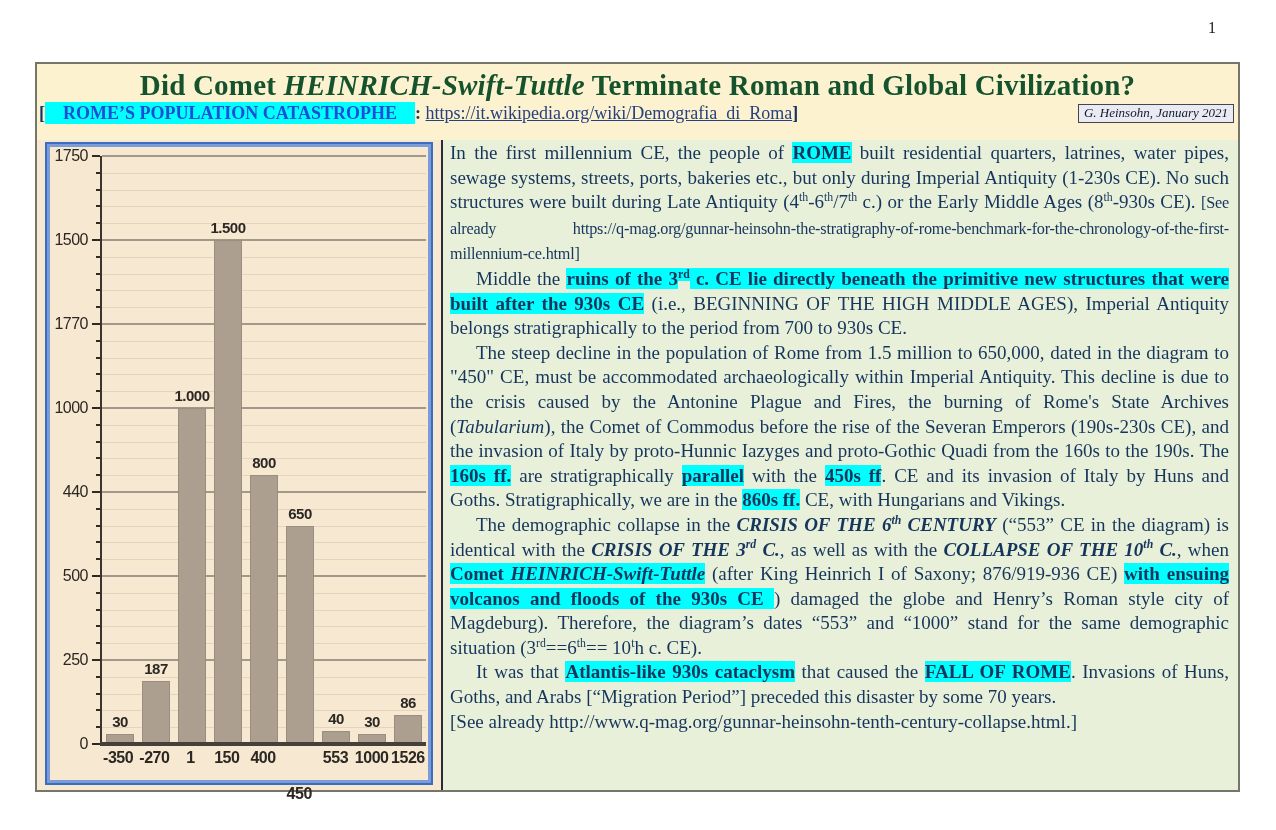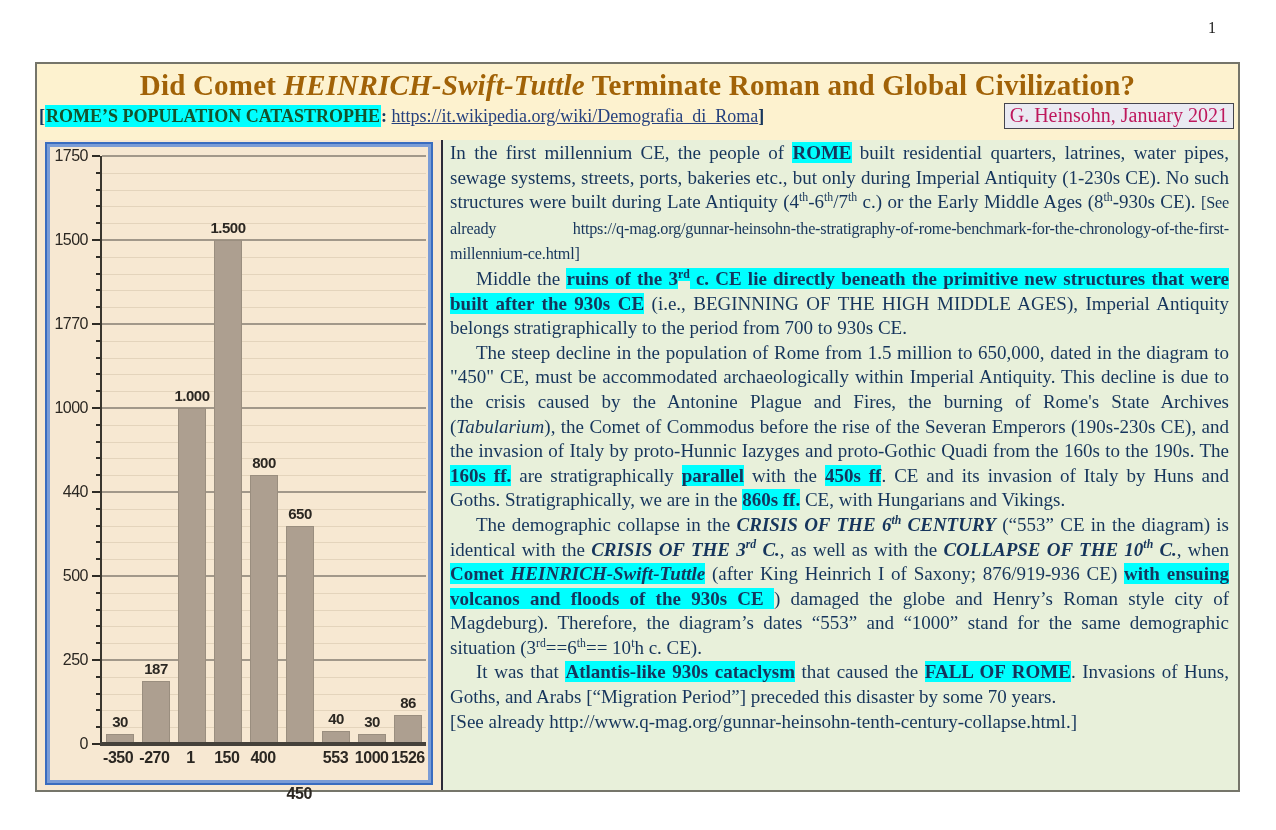--- a/index.html
+++ b/index.html
@@ -6,28 +6,28 @@
   body { background:#e9e9e9; }
   .page { position:relative; width:1276px; height:830px; background:#ffffff;
           font-family:"Liberation Serif", serif; overflow:hidden; }
   .pagenum { position:absolute; top:19px; right:60px; font-size:16px; color:#1a1a1a; }
 
   .container { position:absolute; left:35px; top:62px; width:1205px; height:730px;
                border:2px solid #75756a; background:#fdf2cf; }
 
   
   .header { height:76px; position:relative; padding-top:5px; }
-  .title { text-align:center; font-weight:bold; font-size:29px; color:#a16207; letter-spacing:.2px; }
+  .title { text-align:center; font-weight:bold; font-size:29px; color:#14532d; letter-spacing:.2px; }
   .title i { font-style:italic; }
   .subrow { display:flex; justify-content:space-between; align-items:center; padding:1px 3px 0 2px; }
   .subtitle { font-size:18px; color:#17365d; font-weight:bold; white-space:nowrap; }
-  .subtitle .tag { background:#00ffff; color:#14532d; padding:1px 1px; }
+  .subtitle .tag { background:#00ffff; color:#1d4ed8; padding:1px 18px; }
   .subtitle .url { color:#26417e; text-decoration:underline; font-weight:normal; }
-  .byline { border:1px solid #45454f; background:#eaeaf2; color:#be185d; font-size:20px;
-            padding:0 5px 1px 5px; margin-right:1px; white-space:nowrap; }
+  .byline { border:1px solid #45454f; background:#eaeaf2; color:#0f172a; font-size:13px;
+            padding:0 5px 1px 5px; margin-right:1px; white-space:nowrap;font-style:italic; }
 
   
   .content { display:flex; height:650px; }
 
   
   .chart-panel { flex:none; width:404px; background:#f7e8d2; position:relative; }
   .chart-box { position:absolute; left:10px; top:4px; width:384px; height:639px;
                border:3px solid #7b9cd6; outline:2px solid #3a6cc0; background:#f7e8d2;
                padding:9px 2px 0 0; }
   .chart-inner { display:grid; grid-template-columns:50px 1fr; grid-template-rows:1fr 36px;

